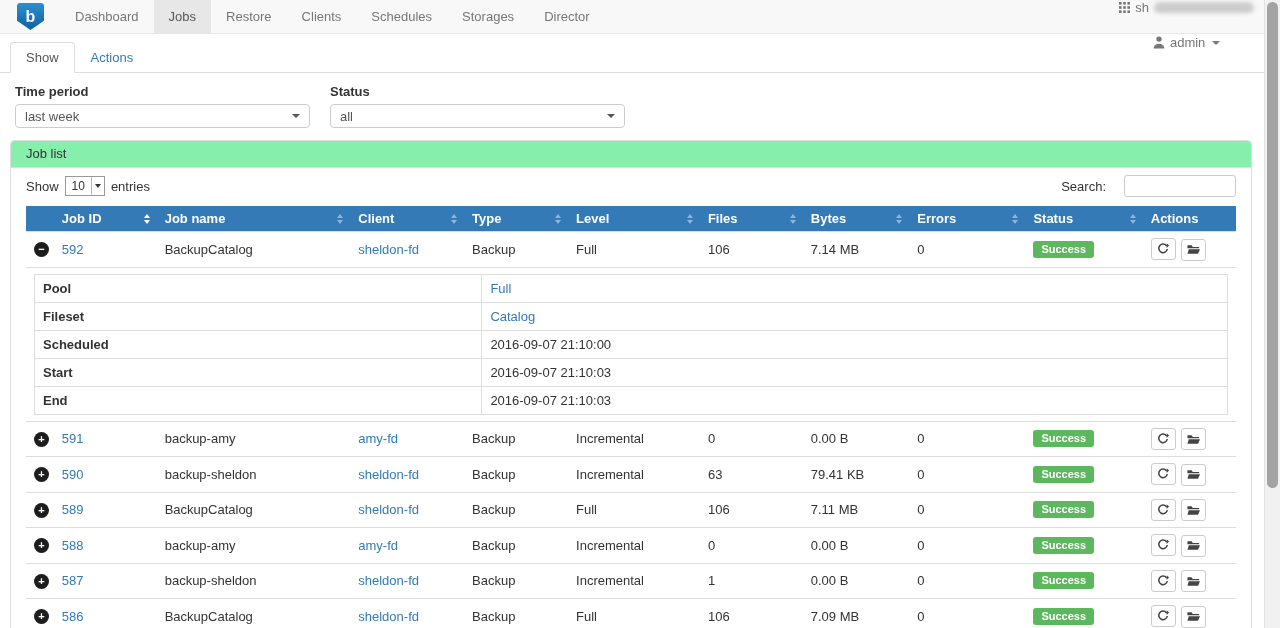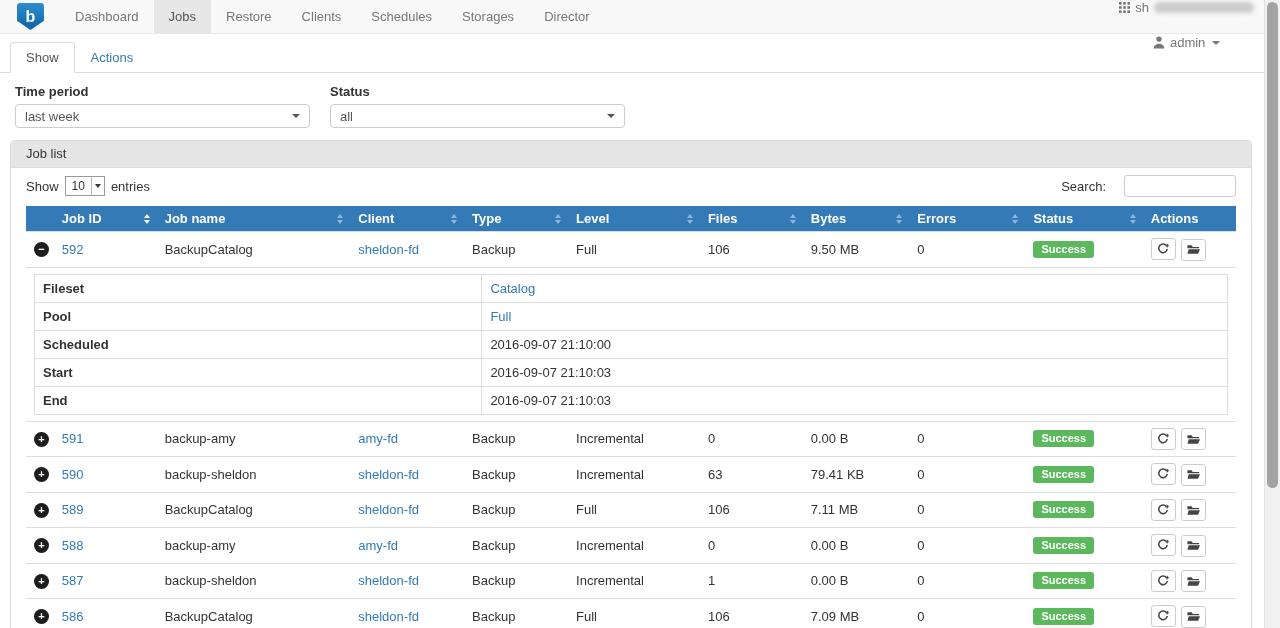--- a/index.html
+++ b/index.html
@@ -48,21 +48,21 @@
   .filter{width:295px;margin-right:20px;}
   .filter label{display:block;font-weight:bold;margin-bottom:5px;}
   .select{
     height:24px;border:1px solid #ccc;border-radius:4px;background:#fff;
     display:flex;align-items:center;justify-content:space-between;
     padding:0 9px;cursor:pointer;color:#555;
   }
 
   
   .panel{margin:0 12px 0 10px;border:1px solid var(--border);border-radius:4px;}
-  .panel-heading{background:#e5e5e5;border-bottom:1px solid var(--border);padding:5px 15px;border-radius:4px 4px 0 0;line-height:16px;}
+  .panel-heading{background:#86efac;border-bottom:1px solid var(--border);padding:5px 15px;border-radius:4px 4px 0 0;line-height:16px;}
   .panel-body{padding:7px 15px 15px;}
 
   .toolbar{display:flex;justify-content:space-between;align-items:center;margin-bottom:9px;}
   .length{display:flex;align-items:center;gap:6px;color:#333;}
   .mini-select{
     display:inline-flex;align-items:stretch;border:1px solid #999;background:#fff;
     height:20px;cursor:pointer;
   }
   .mini-select .val{padding:2px 6px;font-size:12px;line-height:15px;}
   .mini-select .arr{width:13px;border-left:1px solid #bbb;display:flex;align-items:center;justify-content:center;}
@@ -306,21 +306,21 @@
           </thead>
         <tbody>
             <tr class="job-row">
     <td class="c-exp"><span class="expander">−</span></td>
     <td><a class="lnk">592</a></td>
     <td>BackupCatalog</td>
     <td><a class="lnk">sheldon-fd</a></td>
     <td>Backup</td>
     <td>Full</td>
     <td>106</td>
-    <td>9.50 MB</td>
+    <td>7.14 MB</td>
     <td>0</td>
     <td><span class="badge">Success</span></td>
     <td class="c-act">
       <button class="abtn">
         <svg width="12" height="12" viewBox="0 0 14 14">
           <path d="M11.3 3.6 A5 5 0 1 0 12 7" fill="none" stroke="#444" stroke-width="1.8"></path>
           <polygon points="11.3,0.3 11.3,5.7 14,3" fill="#444"></polygon>
         </svg>
       </button>
       <button class="abtn">
@@ -329,26 +329,26 @@
           <path d="M2 5.6 h13 l-2.2 5.4 H0.5 z" fill="#444"></path>
         </svg>
       </button>
     </td>
   </tr>
             <tr class="child-row">
     <td colspan="11">
                 <table class="detail">
                   <tbody>
                     <tr>
+    <td class="dlabel">Pool</td>
+    <td class="dvalue"><a>Full</a></td>
+  </tr>
+                    <tr>
     <td class="dlabel">Fileset</td>
     <td class="dvalue"><a>Catalog</a></td>
-  </tr>
-                    <tr>
-    <td class="dlabel">Pool</td>
-    <td class="dvalue"><a>Full</a></td>
   </tr>
                     <tr>
     <td class="dlabel">Scheduled</td>
     <td class="dvalue"><a class="plain">2016-09-07 21:10:00</a></td>
   </tr>
                     <tr>
     <td class="dlabel">Start</td>
     <td class="dvalue"><a class="plain">2016-09-07 21:10:03</a></td>
   </tr>
                     <tr>

